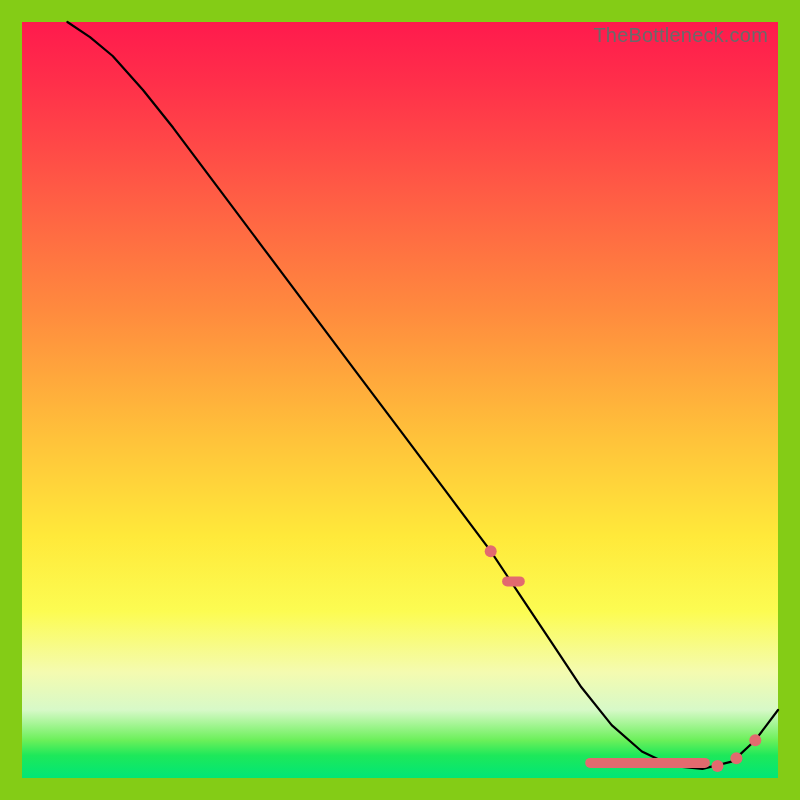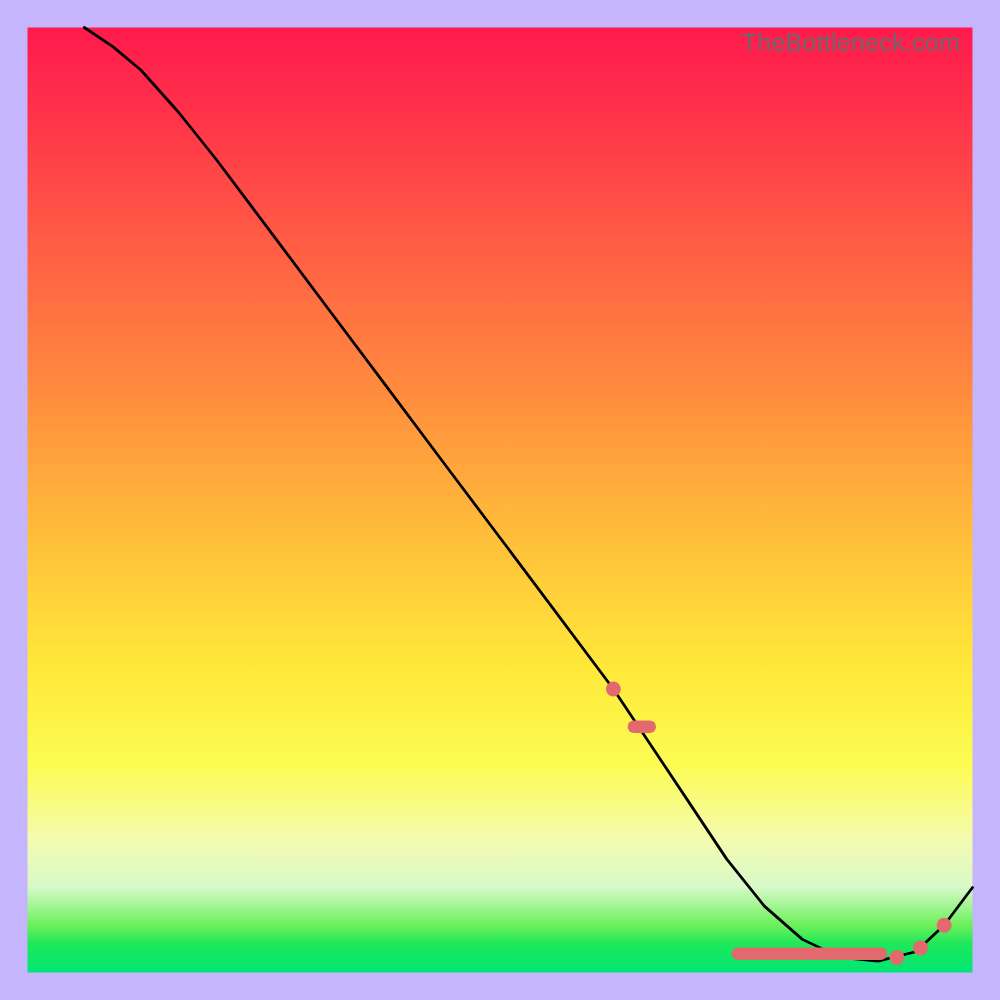--- a/index.html
+++ b/index.html
@@ -8,21 +8,21 @@
     width: 800px;
     height: 800px;
     background: #000;
     overflow: hidden;
     font-family: Arial, Helvetica, sans-serif;
   }
   .frame {
     position: relative;
     width: 800px;
     height: 800px;
-    background: #c4b5fd;
+    background: #84cc16;
   }
   .plot {
     position: absolute;
     left: 22px;
     top: 22px;
     width: 756px;
     height: 756px;
     
     background: linear-gradient(
       to bottom,

